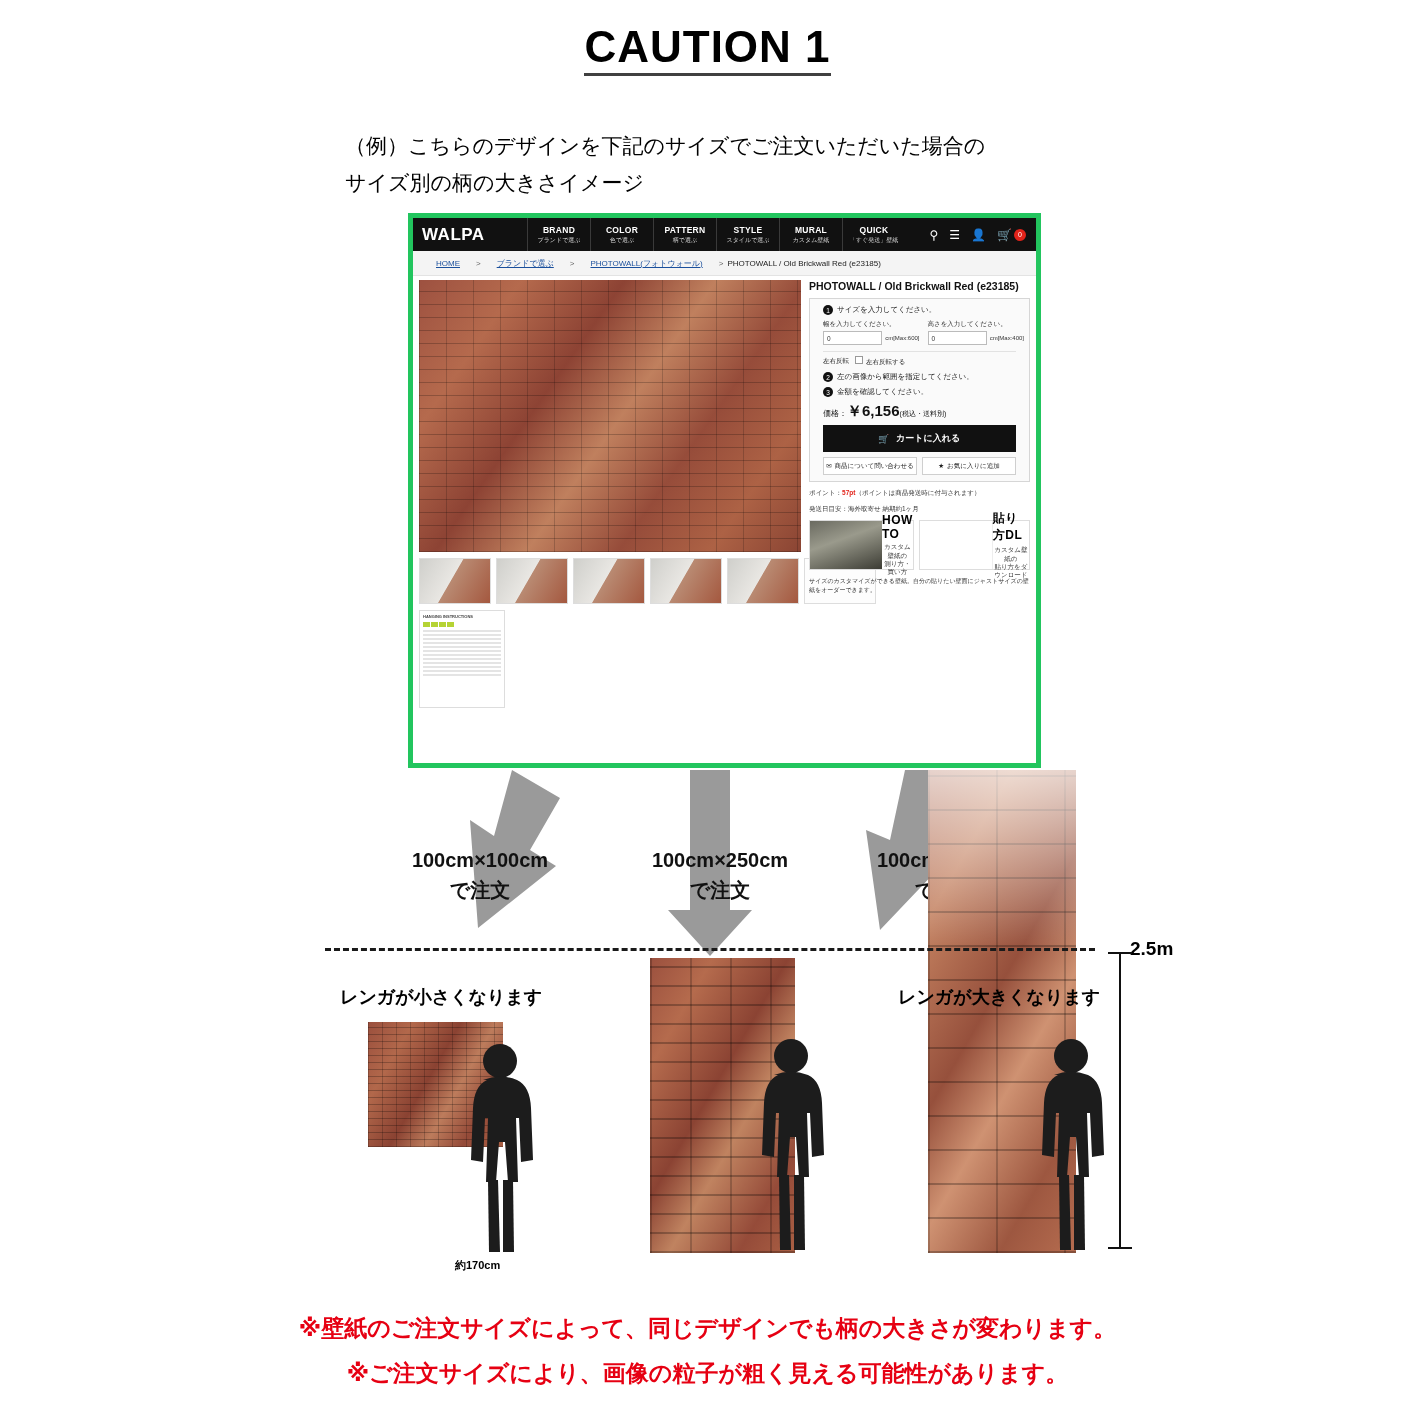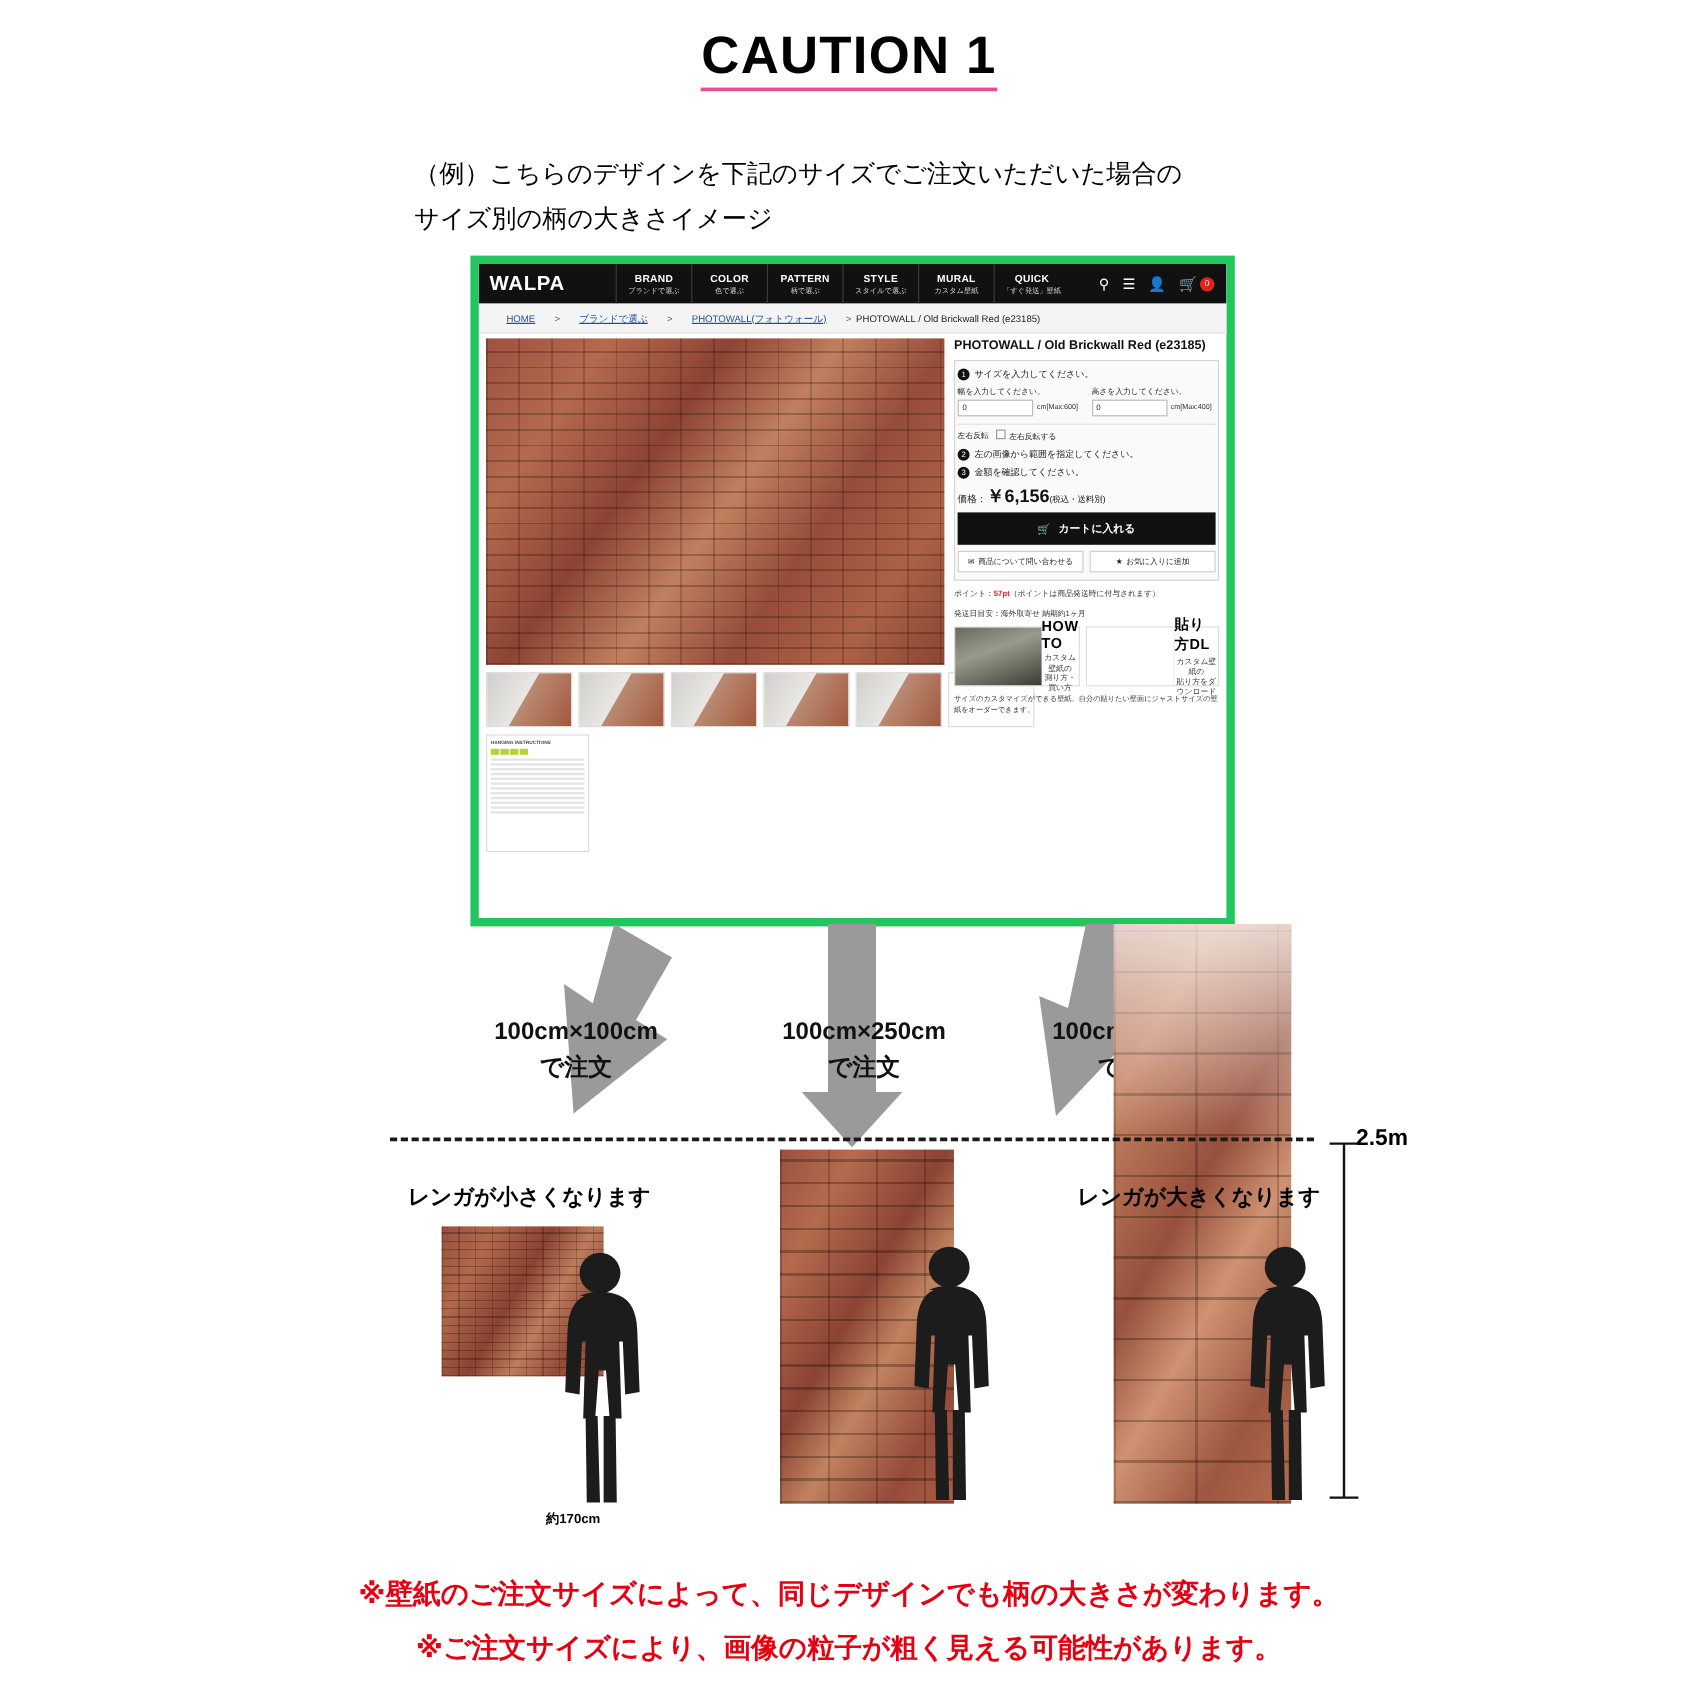--- a/index.html
+++ b/index.html
@@ -12,33 +12,33 @@
     overflow:hidden;
   }
   .page{position:relative;width:1415px;height:1415px;}
 
   
   .title{
     position:absolute;top:22px;left:0;width:1415px;
     text-align:center;
     font-size:44px;font-weight:bold;letter-spacing:1px;
   }
-  .title span{border-bottom:3px solid #ec4899;padding-bottom:2px;}
+  .title span{border-bottom:3px solid #404040;padding-bottom:2px;}
 
   
   .lead{
     position:absolute;left:345px;top:128px;width:900px;
     font-size:21px;line-height:1.75;color:#000000;
   }
 
   
   .shot{
-    position:absolute;left:392px;top:213px;width:623px;height:545px;
+    position:absolute;left:408px;top:213px;width:623px;height:545px;
     background:#ffffff;
-    border:7px solid #22c55e;
+    border:5px solid #22c55e;
     overflow:hidden;
   }
   .navbar{
     position:absolute;left:0;top:0;width:623px;height:33px;background:#111;
     display:flex;align-items:center;
   }
   .logo{
     color:#fff;font-weight:bold;font-size:17px;letter-spacing:.5px;
     padding-left:9px;width:105px;
   }
@@ -87,21 +87,21 @@
     position:absolute;left:6px;top:392px;width:78px;height:90px;border:1px solid #ddd;background:#fff;
     font-size:3px;color:#444;padding:3px;overflow:hidden;
   }
   .docthumb .dh{font-weight:bold;font-size:4px;}
   .docthumb .dline{height:2px;background:#e4e4e4;margin-top:2px;}
   .docthumb .dchip{display:inline-block;width:7px;height:5px;background:#b5d334;margin-right:1px;margin-top:3px;}
 
   
   .panel{position:absolute;left:396px;top:62px;width:221px;}
   .ptitle{font-size:10.5px;font-weight:bold;color:#111;margin-bottom:6px;}
-  .pbox{border:1px solid #d6d6d6;background:#fafafa;padding:6px 2px;}
+  .pbox{border:1px solid #d6d6d6;background:#fafafa;padding:6px 13px;}
   .step{display:flex;align-items:center;gap:4px;font-size:7.5px;color:#222;margin-bottom:5px;}
   .num{
     width:10px;height:10px;border-radius:50%;background:#111;color:#fff;
     font-size:6.5px;display:flex;align-items:center;justify-content:center;flex:0 0 auto;
   }
   .fields{display:flex;gap:8px;margin-bottom:6px;}
   .field{width:50%;}
   .flabel{font-size:6.5px;color:#222;margin-bottom:2px;}
   .frow{display:flex;align-items:center;gap:3px;}
   .finput{

